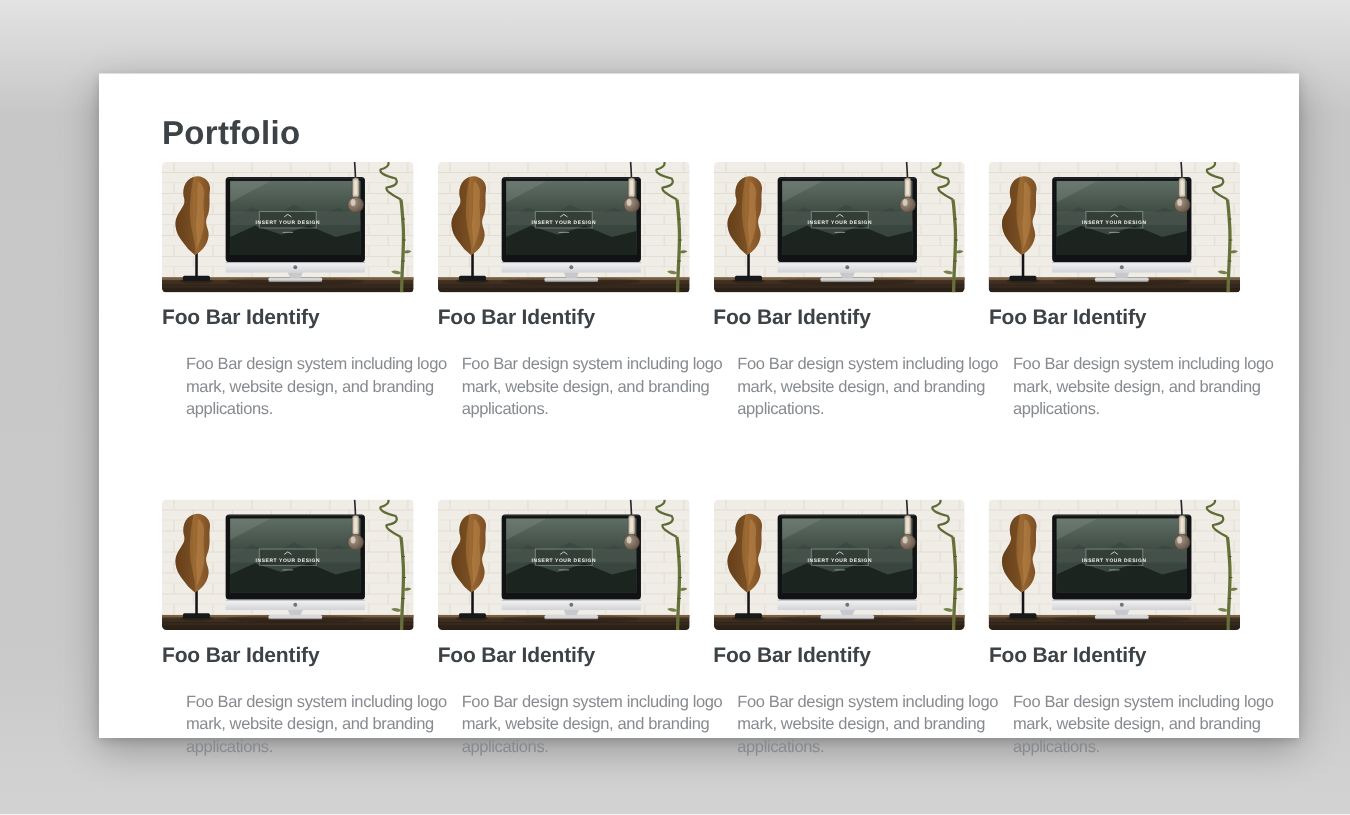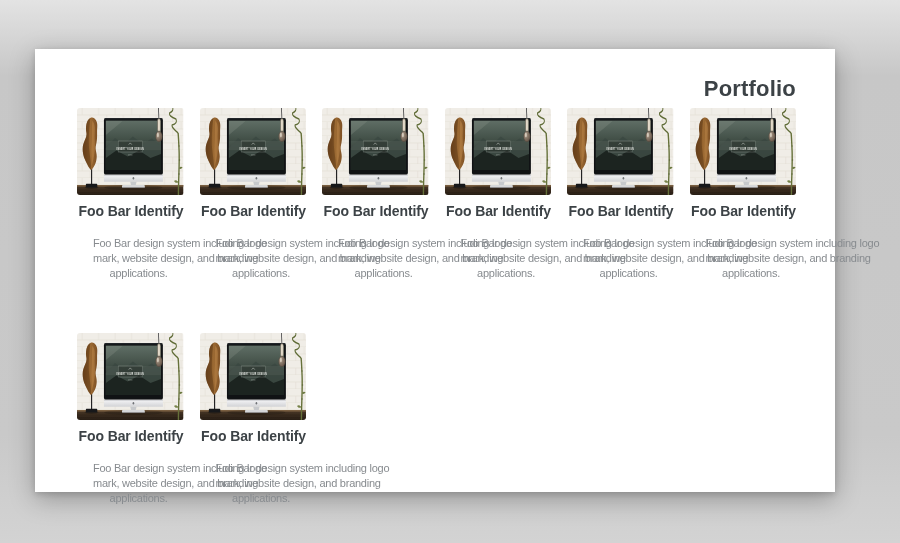--- a/index.html
+++ b/index.html
@@ -11,41 +11,40 @@
     font-family: "Liberation Sans", "DejaVu Sans", sans-serif;
   }
   .bg {
     position: relative;
     width: 900px;
     height: 543px;
     background: linear-gradient(180deg, #e3e3e3 0%, #c7c7c7 14%, #c9c9c9 80%, #d3d3d3 100%);
   }
   .card {
     position: absolute;
-    left: 35px;
+    left: 66px;
     top: 49px;
     width: 800px;
     height: 443px;
     background: #ffffff;
     box-shadow: 0 7px 24px rgba(0,0,0,0.28), 0 2px 6px rgba(0,0,0,0.15);
     box-sizing: border-box;
     padding: 26px 39px 0 42px;
-    text-align: right;
   }
   h1.page-title {
     margin: 0 0 6px 0;
     font-size: 22px;
     line-height: 27px;
     font-weight: bold;
     color: #3c4246;
     letter-spacing: 0.2px;
   }
   .grid {
     display: grid;
-    grid-template-columns: repeat(6, 1fr);
+    grid-template-columns: repeat(4, 1fr);
     column-gap: 16px;
     row-gap: 36px;
   }
   .item { min-width: 0; }
   .thumb {
     display: block;
     width: 100%;
     height: 87px;
     border-radius: 3px;
     cursor: pointer;

